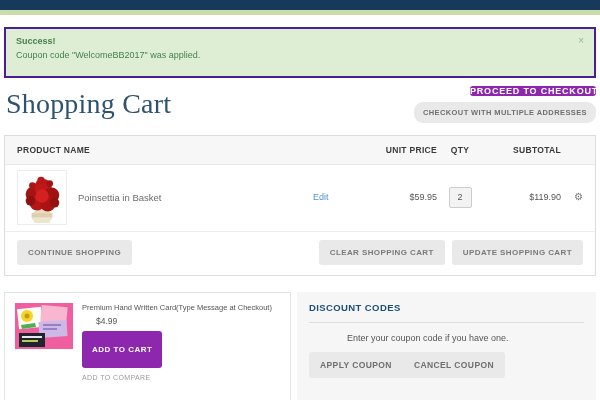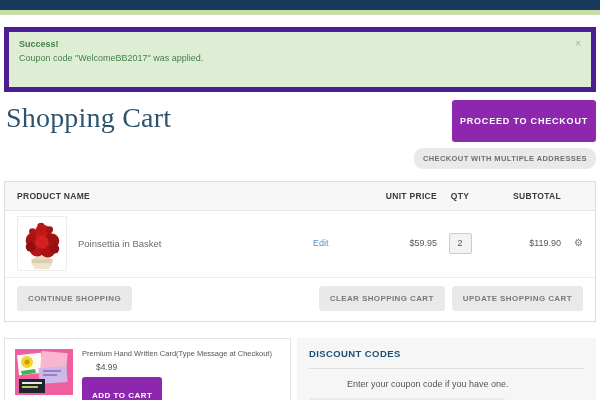--- a/index.html
+++ b/index.html
@@ -8,39 +8,39 @@
     width: 600px; height: 400px; overflow: hidden;
     font-family: "Liberation Sans", sans-serif;
     background: #fff; color: #555;
   }
   .topbar { height: 10px; background: #16395c; }
   .greenstrip { height: 5px; background: #cbdcab; }
   .content { padding: 0 4px; }
 
   
   .alert {
-    margin-top: 12px; background: #ddeed5; border: 5px solid #4c1d95;
-    color: #47804b; padding: 5px 10px 21px; position: relative;
+    margin-top: 12px; background: #ddeed5; border: 2px solid #4c1d95;
+    color: #47804b; padding: 5px 10px 13px; position: relative;
     font-size: 9px; line-height: 1.6;
   }
   .alert-title { font-weight: bold; }
   .alert-close {
     position: absolute; right: 10px; top: 4px; color: #93bd93;
     font-size: 10px; cursor: pointer;
   }
 
   
   .titlerow { display: flex; justify-content: space-between; margin-top: 6px; }
   h1 {
     font-family: "Liberation Serif", serif; font-weight: normal;
     font-size: 28px; color: #2f536e; margin: 4px 0 0 2px; letter-spacing: .2px;
   }
   .checkout-buttons { display: flex; flex-direction: column; align-items: flex-end; gap: 6px; margin-top: 2px; }
   .btn { border: none; cursor: pointer; font-family: inherit; font-weight: bold; border-radius: 3px; white-space: nowrap; }
-  .btn-proceed { background: #8d27ae; color: #fff; font-size: 9px; letter-spacing: .8px; width: 144px; padding: 16px 0; }
+  .btn-proceed { background: #8d27ae; color: #fff; font-size: 9px; letter-spacing: .8px; width: 126px; padding: 0 0; }
   .btn-multi { background: #e9e9e9; color: #6f6f6f; font-size: 7.5px; letter-spacing: .4px; padding: 6px 9px; border-radius: 9px; }
 
   
   .cart-panel { margin-top: 12px; border: 1px solid #dcdcdc; background: #fff; }
   .cart-grid { display: grid; grid-template-columns: 1fr 46px 78px 46px 78px 22px; align-items: center; }
   .cart-head {
     background: #f7f7f7; border-bottom: 1px solid #e8e8e8; padding: 9px 12px;
     font-size: 8.5px; font-weight: bold; color: #3a3a3a; letter-spacing: .3px;
   }
   .col-right { text-align: right; }

